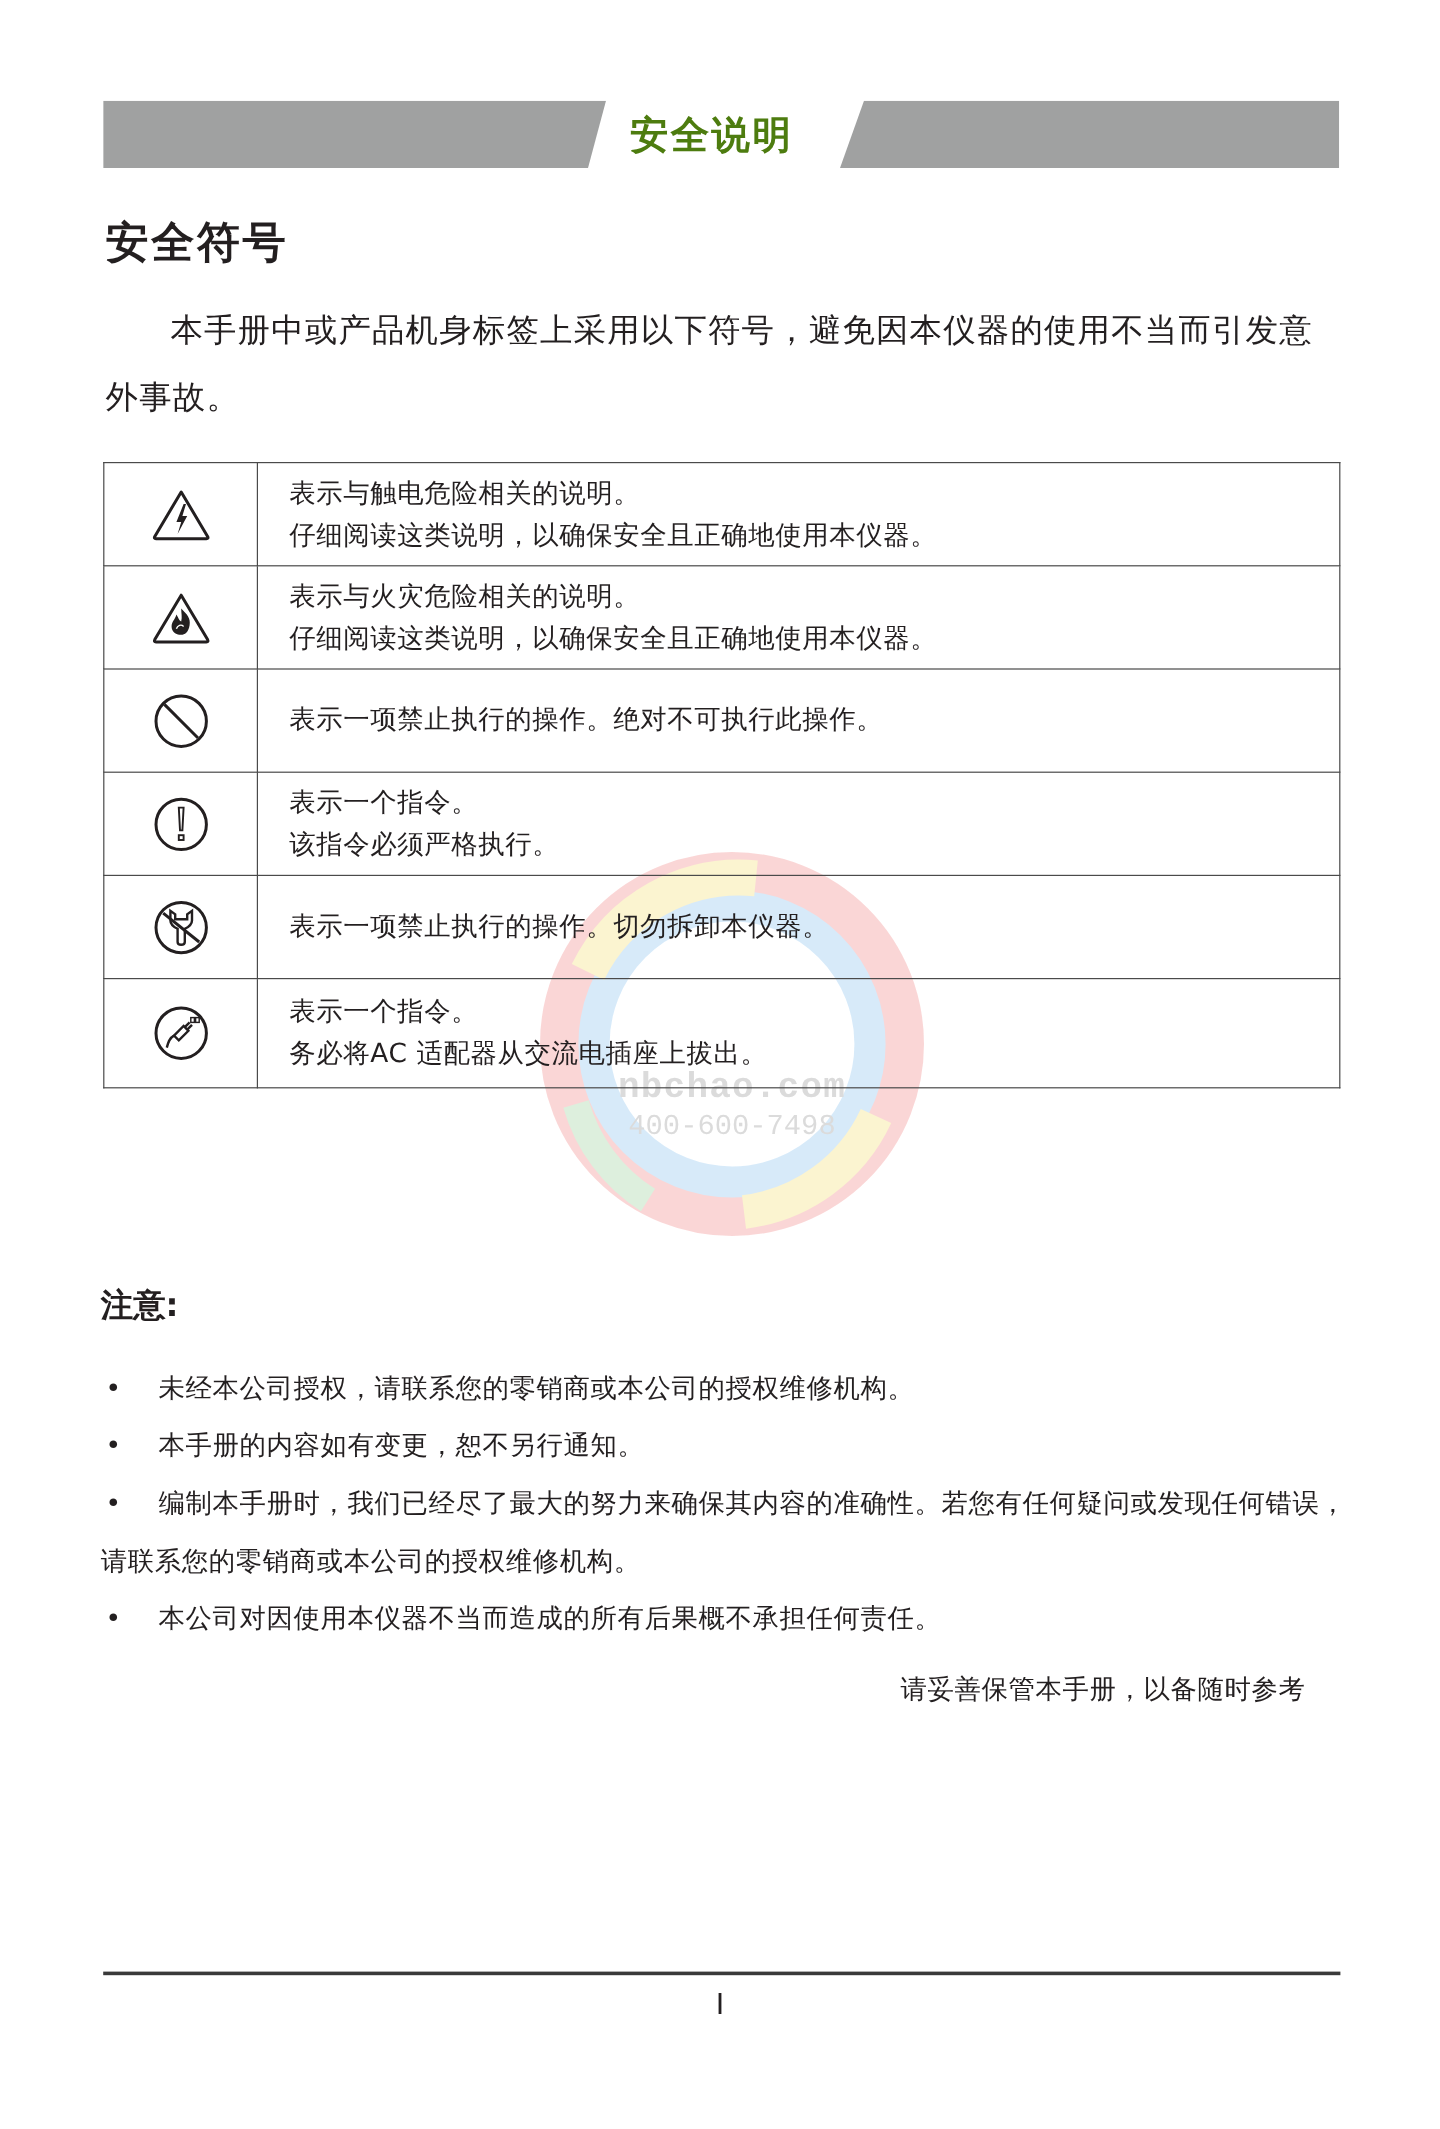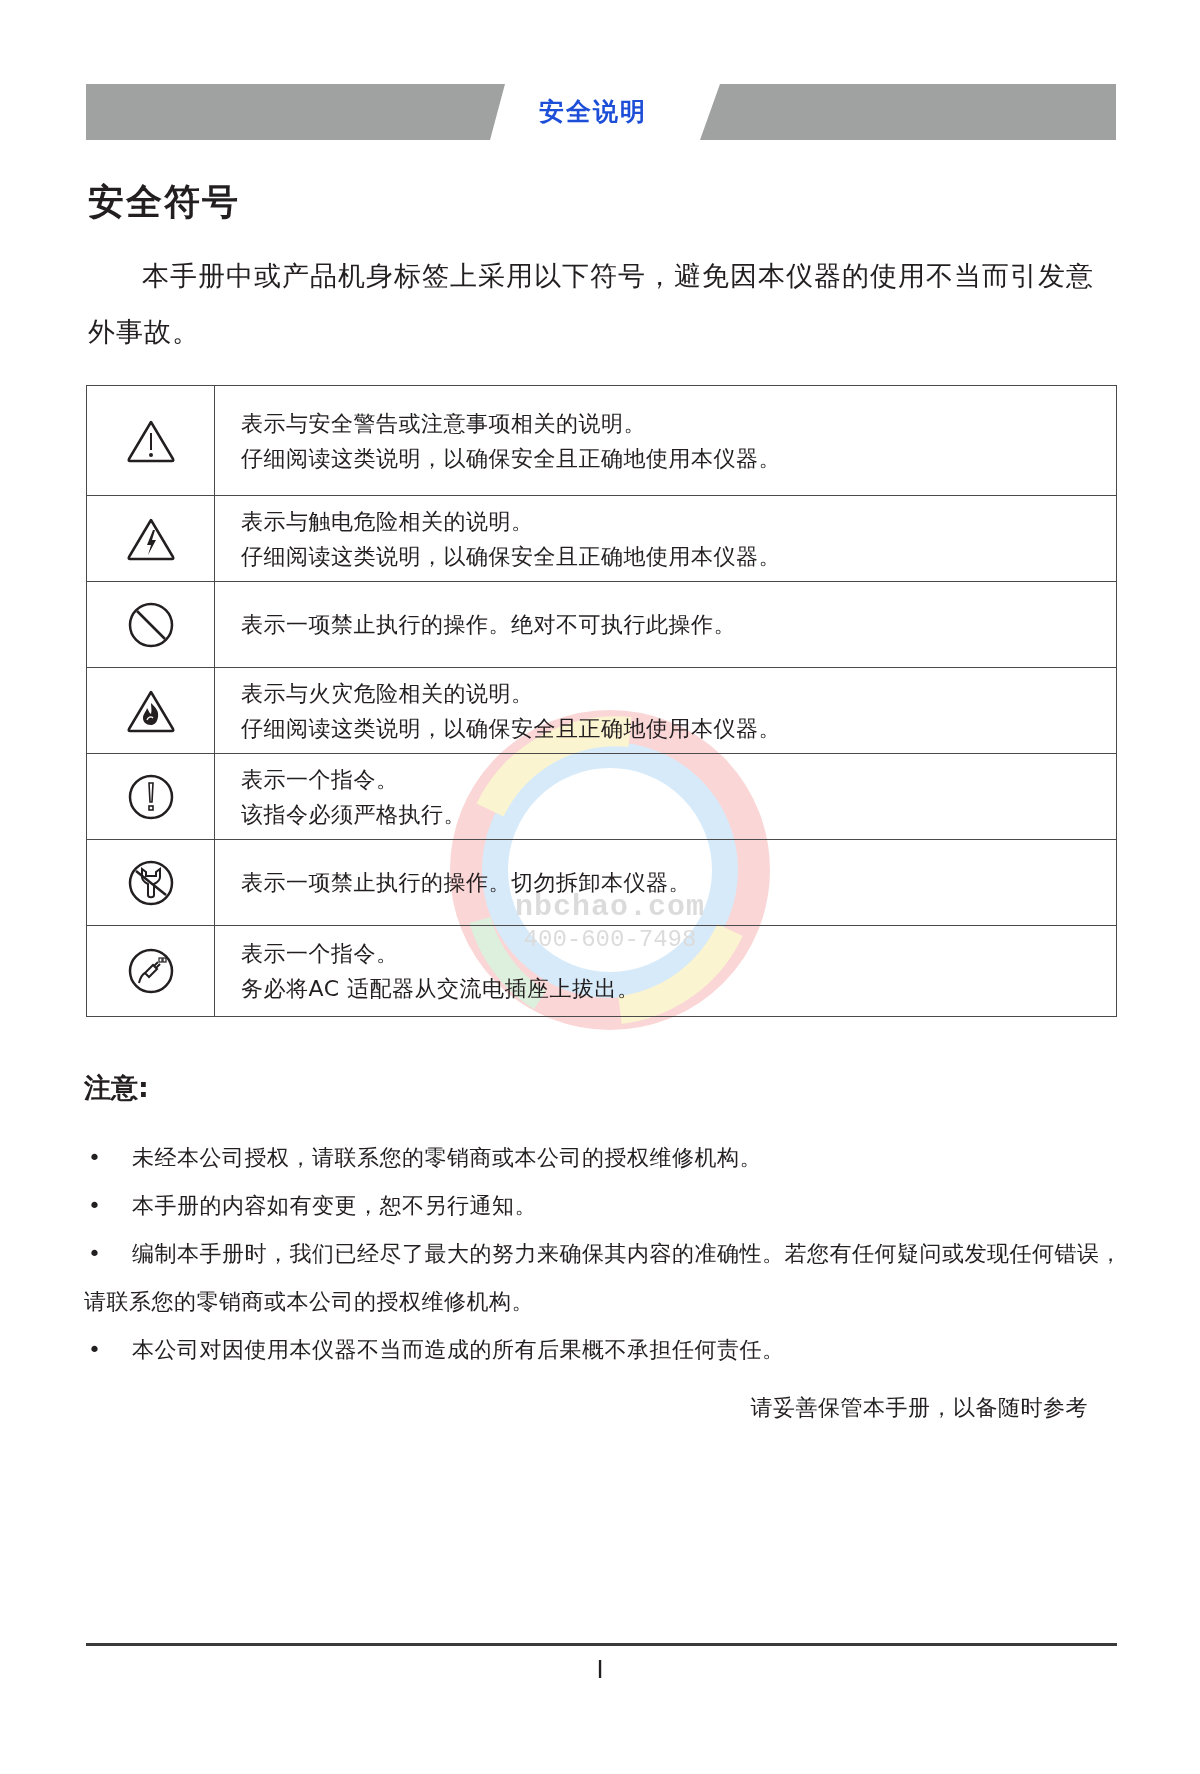--- a/index.html
+++ b/index.html
@@ -4,22 +4,22 @@
   <style>
     html, body { margin: 0; padding: 0; background: #ffffff; }
     body { width: 1200px; height: 1774px; position: relative; overflow: hidden;
            font-family: "DejaVu Sans", "Liberation Sans", sans-serif; color: #231f20; }
     .abs { position: absolute; }
 
     
     .banner { left: 86px; top: 84px; width: 1030px; height: 56px; }
     .banner svg { position: absolute; left: 0; top: 0; }
     .banner-title { position: absolute; left: 0; top: 0; width: 100%; height: 56px;
-                    line-height: 56px; text-align: center; font-size: 25px; font-weight: bold;
-                    letter-spacing: 2px; color: #1d4ed8; padding-right: 16px; box-sizing: border-box; }
+                    line-height: 56px; text-align: center; font-size: 32px; font-weight: bold;
+                    letter-spacing: 2px; color: #4d7c0f; padding-right: 16px; box-sizing: border-box; }
 
     .section-title { left: 88px; top: 178px; font-size: 36px; font-weight: bold; letter-spacing: 2px; text-align: right; }
 
     .intro { left: 88px; top: 248px; width: 1030px; font-size: 27px; line-height: 56px;
              letter-spacing: 1px; text-indent: 54px; font-weight: 500; }
 
     
     .sym-table { left: 86px; top: 385px; width: 1031px; border-collapse: collapse; }
     .sym-table table { width: 100%; border-collapse: collapse; }
     .sym-table td { border: 1.5px solid #4a4a4a; padding: 0; vertical-align: middle; }
@@ -70,75 +70,60 @@
     <path d="M310,230 A140,140 0 0,1 200,310" fill="none" stroke="#f6e07a" stroke-width="28"></path>
     <path d="M60,220 A140,140 0 0,0 120,300" fill="none" stroke="#9fd3a0" stroke-width="22"></path>
   </svg>
   <div class="wm-text wm-site">nbchao.com</div>
   <div class="wm-text wm-phone">400-600-7498</div>
 </div>
 
 <div class="abs sym-table">
   <table>
     <tbody>
-        <tr class="row-h1">
-      <td class="icon-cell">
-        <span class="icon">
-          <svg width="50" height="44" viewBox="0 0 50 44">
-            <path d="M25,3 L47,40 Q48,42 46,42 L4,42 Q2,42 3,40 Z" fill="none" stroke="#231f20" stroke-width="2.5" stroke-linejoin="round"></path>
-            <line x1="25" y1="14" x2="25" y2="31" stroke="#231f20" stroke-width="2"></line>
-            <circle cx="25" cy="36" r="2" fill="#231f20"></circle>
-          </svg>
-        </span>
-      </td>
-      <td class="text-cell">
-        <div>表示与安全警告或注意事项相关的说明。</div>
-        <div>仔细阅读这类说明，以确保安全且正确地使用本仪器。</div>
-      </td>
-    </tr>
     <tr class="row-h">
       <td class="icon-cell">
         <span class="icon">
           <svg width="50" height="44" viewBox="0 0 50 44">
             <path d="M25,3 L47,40 Q48,42 46,42 L4,42 Q2,42 3,40 Z" fill="none" stroke="#231f20" stroke-width="2.5" stroke-linejoin="round"></path>
             <path d="M27,13 L21,28 L25,28 L22,38 L30,23 L26,23 L29,13 Z" fill="#231f20"></path>
           </svg>
         </span>
       </td>
       <td class="text-cell">
         <div>表示与触电危险相关的说明。</div>
         <div>仔细阅读这类说明，以确保安全且正确地使用本仪器。</div>
       </td>
     </tr>
     <tr class="row-h">
       <td class="icon-cell">
         <span class="icon">
-          <svg width="48" height="48" viewBox="0 0 48 48">
-            <circle cx="24" cy="24" r="21" fill="none" stroke="#231f20" stroke-width="2.5"></circle>
-            <line x1="10" y1="10" x2="38" y2="38" stroke="#231f20" stroke-width="2.5"></line>
-          </svg>
-        </span>
-      </td>
-      <td class="text-cell">
-        <div>表示一项禁止执行的操作。绝对不可执行此操作。</div>
-      </td>
-    </tr>
-    <tr class="row-h">
-      <td class="icon-cell">
-        <span class="icon">
           <svg width="50" height="44" viewBox="0 0 50 44">
             <path d="M25,3 L47,40 Q48,42 46,42 L4,42 Q2,42 3,40 Z" fill="none" stroke="#231f20" stroke-width="2.5" stroke-linejoin="round"></path>
             <path d="M25,14 C30,19 33,22 32,28 C31,34 28,36 25,36 C20,36 17,33 17,29 C17,25 20,23 21,19 C23,22 23,24 25,25 C26,21 25,18 25,14 Z" fill="#231f20"></path>
             <path d="M21,31 C22,28 25,27 27,29" fill="none" stroke="#ffffff" stroke-width="1.2"></path>
           </svg>
         </span>
       </td>
       <td class="text-cell">
         <div>表示与火灾危险相关的说明。</div>
         <div>仔细阅读这类说明，以确保安全且正确地使用本仪器。</div>
+      </td>
+    </tr>
+    <tr class="row-h">
+      <td class="icon-cell">
+        <span class="icon">
+          <svg width="48" height="48" viewBox="0 0 48 48">
+            <circle cx="24" cy="24" r="21" fill="none" stroke="#231f20" stroke-width="2.5"></circle>
+            <line x1="10" y1="10" x2="38" y2="38" stroke="#231f20" stroke-width="2.5"></line>
+          </svg>
+        </span>
+      </td>
+      <td class="text-cell">
+        <div>表示一项禁止执行的操作。绝对不可执行此操作。</div>
       </td>
     </tr>
     <tr class="row-h">
       <td class="icon-cell">
         <span class="icon">
           <svg width="48" height="48" viewBox="0 0 48 48">
             <circle cx="24" cy="24" r="21" fill="none" stroke="#231f20" stroke-width="2.5"></circle>
             <path d="M22,10 L26,10 L25,29 L23,29 Z" fill="none" stroke="#231f20" stroke-width="1.6"></path>
             <rect x="22" y="33" width="4" height="4" fill="none" stroke="#231f20" stroke-width="1.6"></rect>
           </svg>

